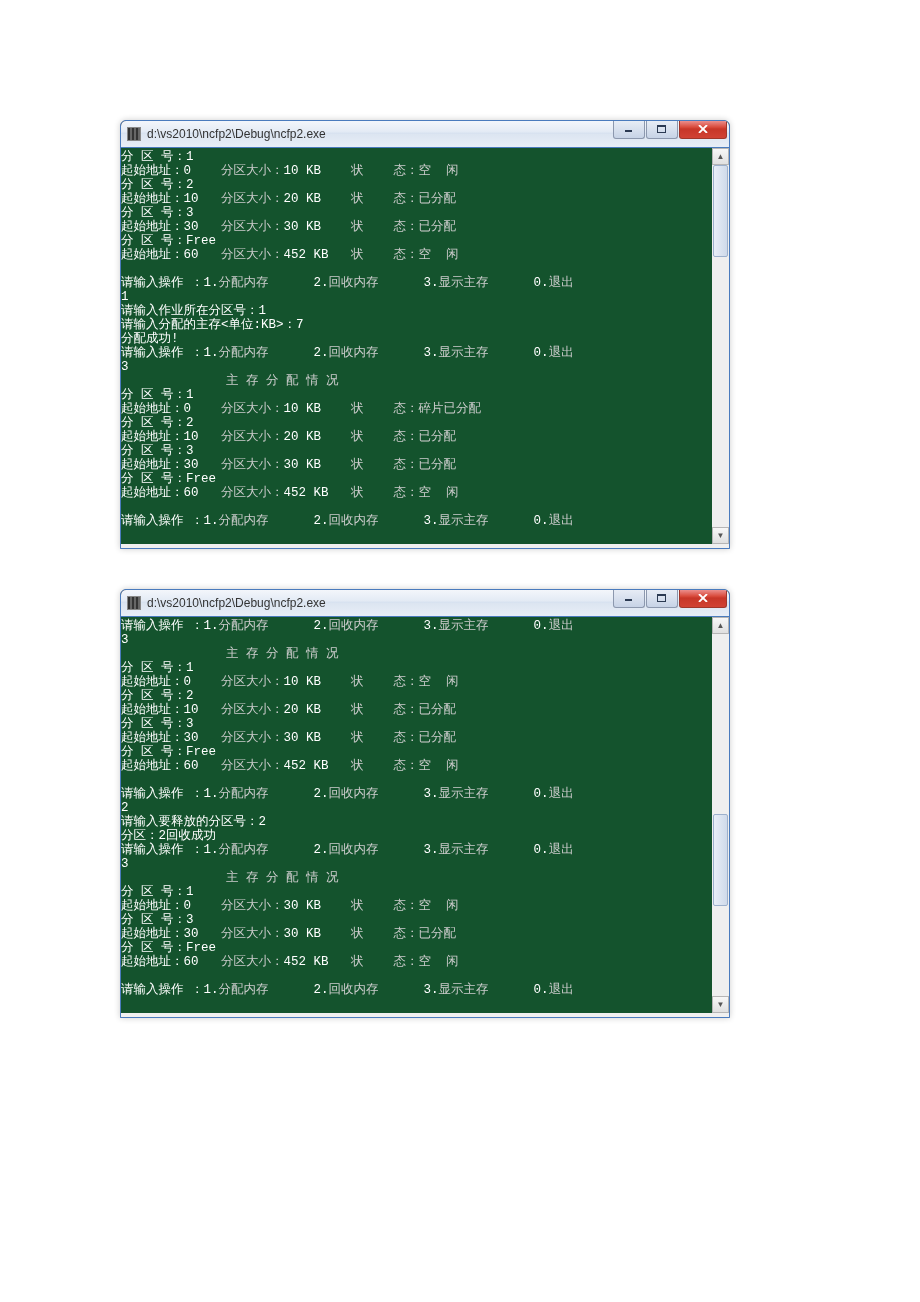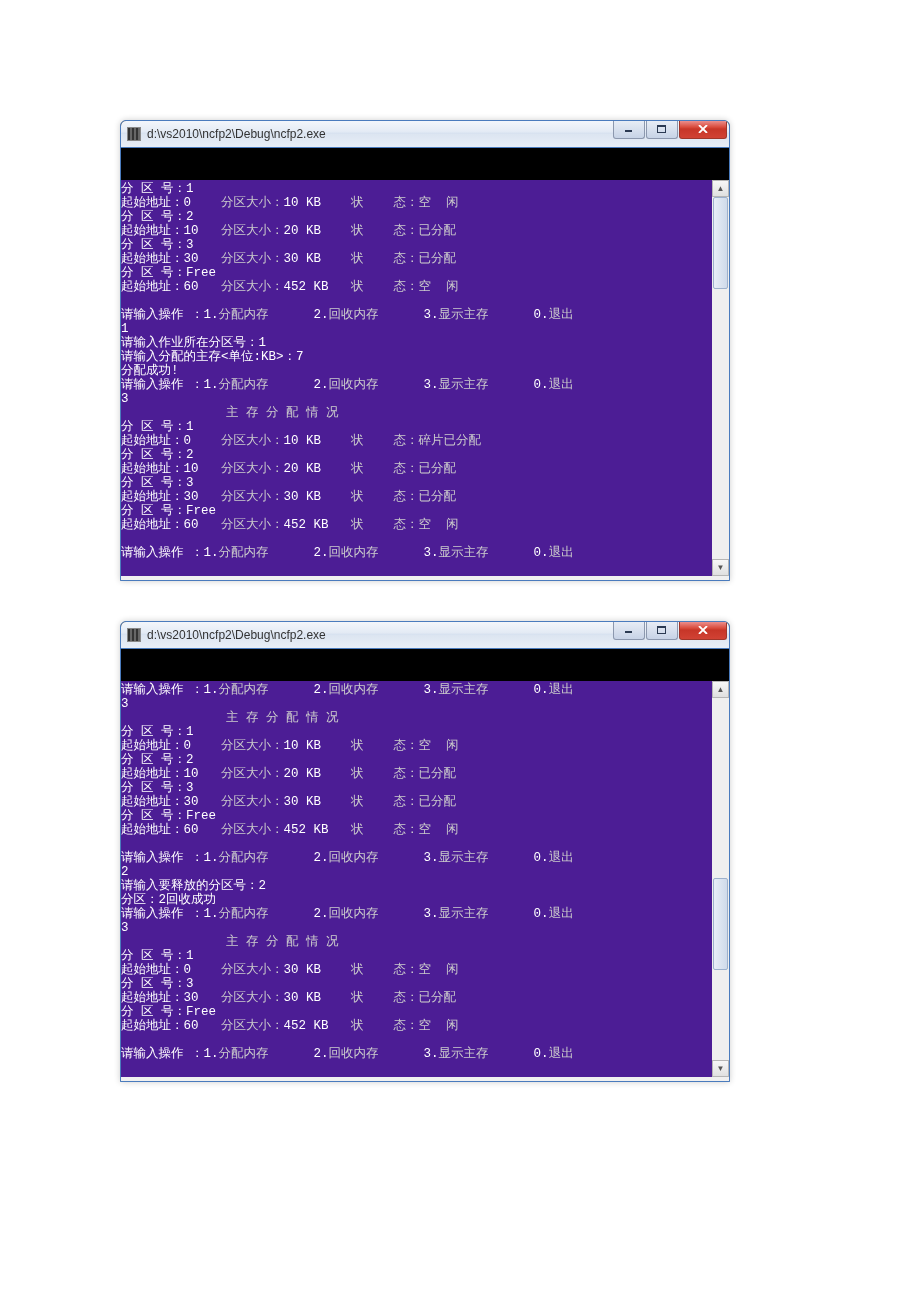--- a/index.html
+++ b/index.html
@@ -67,22 +67,21 @@
     width: 46px;
     background: linear-gradient(to bottom,#e99,#d94b3c 40%,#c73628 50%,#d14234 100%);
     border-color:#a0362a;
     color:#fff;
     font-weight:bold;
   }
   .win-max-btn svg, .win-min-btn svg, .win-close-btn svg { display:block; }
 
   .client {
     display: flex;
-    background: #4c1d95;
-    margin-top: 32px;
+    background: #14532d;
   }
   .console {
     flex: 1;
     padding: 2px 0 2px 0;
     color: #ccc;
     font-family: "NSimSun","SimSun","Courier New",monospace;
     font-size: 12.5px;
     line-height: 14px;
     white-space: pre;
     overflow: hidden;

